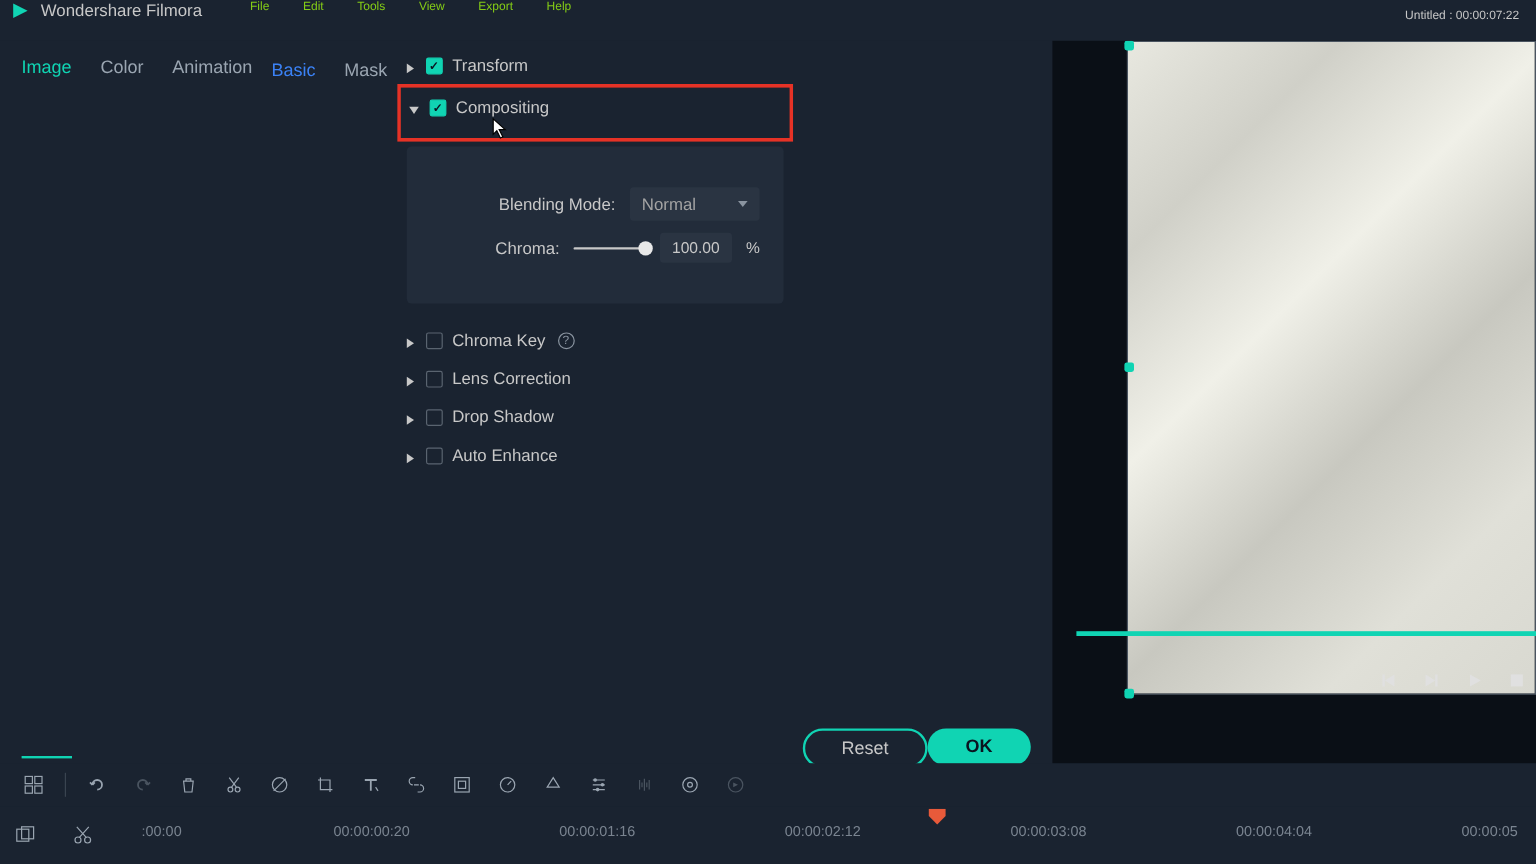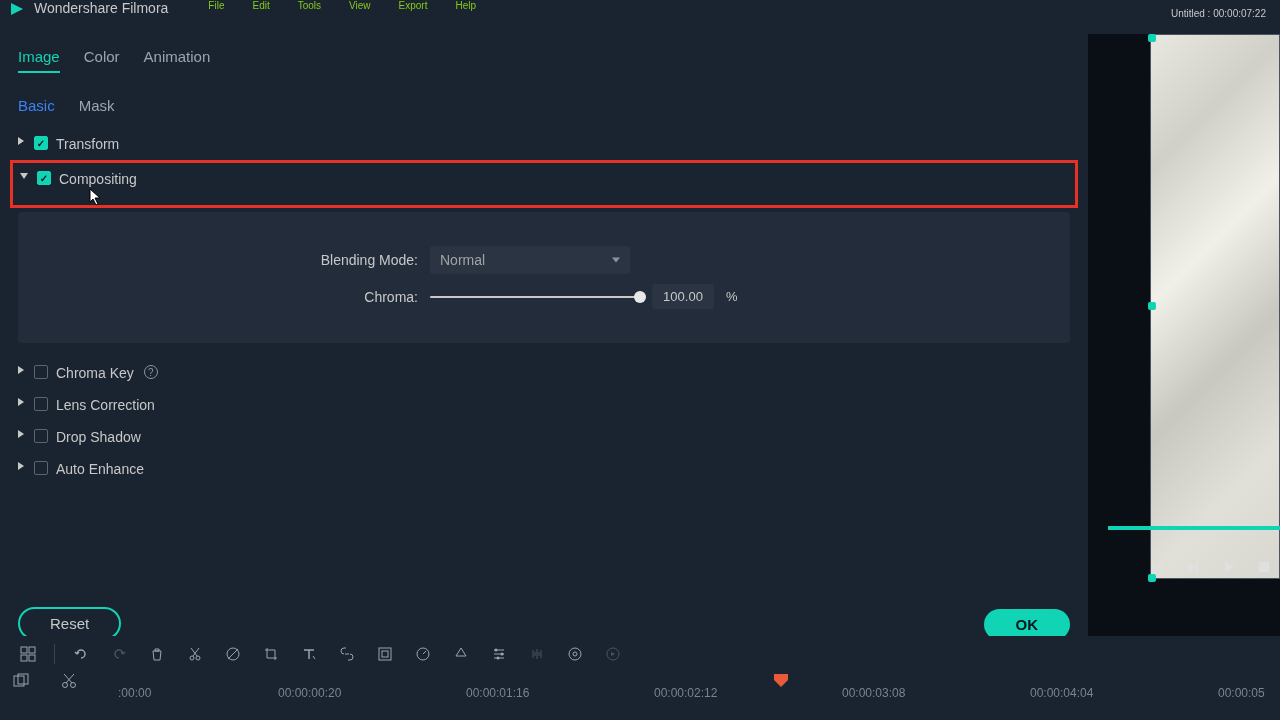--- a/index.html
+++ b/index.html
@@ -4,60 +4,60 @@
 <style>
 *{box-sizing:border-box;margin:0;padding:0;font-family:-apple-system,BlinkMacSystemFont,"Segoe UI",sans-serif}
 body{background:#1a2330;color:#c8c8c8;width:1280px;height:720px;overflow:hidden;position:relative;font-size:14px}
 .titlebar{height:34px;display:flex;align-items:flex-start;padding:0 8px;background:#1a2330}
 .logo{width:18px;height:18px;margin-right:8px;display:flex;align-items:center;justify-content:center}
 .app-name{color:#c8c8c8;font-size:14px;margin-right:40px}
 .menubar{display:flex;gap:28px}
 .menu-item{color:#84cc16;font-size:10px;cursor:pointer}
 .project-title{position:absolute;right:14px;top:8px;color:#c8c8c8;font-size:10px}
 .main-area{display:flex;height:616px}
-.inspector{width:1088px;padding:0 10px 10px 10px;display:flex;flex-direction:column}
+.inspector{width:877px;padding:0 10px 10px 10px;display:flex;flex-direction:row}
 .top-tabs{display:flex;gap:24px;padding:14px 8px 8px 8px}
 .top-tab{color:#9aa5b1;font-size:15px;cursor:pointer;padding-bottom:6px}
 .top-tab.active{color:#10d4b3;border-bottom:2px solid #10d4b3}
 .sub-tabs{display:flex;gap:24px;padding:16px 8px 10px 8px}
 .sub-tab{color:#9aa5b1;font-size:15px;cursor:pointer}
 .sub-tab.active{color:#3b82f6}
 .panels{flex:1;overflow:auto;padding:4px 0}
-.panel-header{display:flex;align-items:flex-start;padding:8px 6px;gap:8px;cursor:pointer}
+.panel-header{display:flex;align-items:flex-end;padding:8px 6px;gap:8px;cursor:pointer}
 .panel-header.boxed{border:3px solid #e63226;padding-bottom:18px;position:relative}
 .cursor{position:absolute;left:76px;top:25px;width:14px;height:18px}
 .disclosure{width:10px;height:10px;display:inline-block}
 .checkbox{width:14px;height:14px;border:1px solid #5a6470;border-radius:2px;display:flex;align-items:center;justify-content:center;background:#1a2330}
 .checkbox.checked{background:#10d4b3;border-color:#10d4b3}
 .checkbox.checked::after{content:"✓";font-size:10px;color:#0a1420;font-weight:bold}
 .panel-label{color:#c8c8c8;font-size:14px}
 .help{width:14px;height:14px;border:1px solid #8a94a0;border-radius:50%;display:flex;align-items:center;justify-content:center;font-size:10px;color:#8a94a0;margin-left:2px}
 .panel-body{background:#222c3a;border-radius:4px;padding:24px 20px;margin:4px 8px 14px 8px}
 .row{display:flex;align-items:center;margin:10px 0;gap:12px}
 .row-label{width:380px;text-align:right;color:#c8c8c8;font-size:14px}
 .select{background:#2a3442;color:#a3a3a3;padding:6px 36px 6px 10px;border-radius:3px;width:200px;position:relative;cursor:pointer}
 .select::after{content:"";position:absolute;right:10px;top:50%;transform:translateY(-50%);border-left:4px solid transparent;border-right:4px solid transparent;border-top:5px solid #8a94a0}
 .slider{width:210px;height:2px;background:#c8c8c8;position:relative;border-radius:2px}
 .slider-thumb{position:absolute;right:-6px;top:-5px;width:12px;height:12px;background:#e8e8e8;border-radius:50%}
 .value-box{background:#2a3442;color:#c8c8c8;padding:5px 10px;border-radius:3px;width:62px;text-align:center;font-size:13px}
 .unit{color:#c8c8c8;font-size:13px}
-.bottom-buttons{display:flex;justify-content:space-between;align-items:flex-end;padding:0 8px;margin-top:auto}
+.bottom-buttons{display:flex;justify-content:space-between;align-items:flex-start;padding:0 8px;margin-top:auto}
 .reset-btn{border:2px solid #10d4b3;background:transparent;color:#c8c8c8;padding:6px 30px;border-radius:18px;font-size:15px;cursor:pointer}
 .ok-btn{background:#10d4b3;color:#0a1420;border:none;padding:7px 32px;border-radius:18px;font-size:15px;font-weight:600;cursor:pointer}
 .preview{flex:1;background:#0a0f16;position:relative;overflow:hidden}
 .preview-content{position:absolute;left:62px;top:0;right:0;height:545px;background:linear-gradient(135deg,#e8e8e0 0%,#d0d0c8 20%,#f0f0e8 40%,#c8c8c0 60%,#e0e0d8 80%,#d8d8d0 100%);border:1px solid #4a5460}
 .preview-handle{position:absolute;width:8px;height:8px;background:#10d4b3;border-radius:2px}
 .progress{position:absolute;left:20px;right:0;bottom:120px;height:4px;background:#10d4b3}
 .transport{position:absolute;bottom:76px;right:10px;display:flex;gap:22px;align-items:center}
 .tbtn{color:#e0e0e0;cursor:pointer;display:flex;align-items:center;justify-content:center}
 .toolbar{position:absolute;bottom:48px;left:0;right:0;height:36px;display:flex;align-items:center;padding:0 12px;gap:6px;background:#1a2330}
 .tool{width:32px;height:32px;display:flex;align-items:center;justify-content:center;color:#9aa5b1;cursor:pointer}
 .tool.disabled{color:#4a5460}
 .vsep{width:1px;height:20px;background:#3a4450;margin:0 4px}
-.timeline{position:absolute;bottom:0;left:0;right:0;height:48px;display:flex;padding:0 12px;gap:30px;background:#1a2330}
+.timeline{position:absolute;bottom:0;left:0;right:0;height:48px;display:flex;align-items:center;padding:0 12px;gap:30px;background:#1a2330}
 .tl-icon{color:#9aa5b1;cursor:pointer}
 .tl-ruler{flex:1;position:relative;height:100%;margin-left:10px}
 .tl-tick{position:absolute;top:14px;color:#7a8490;font-size:12px}
 .playhead{position:absolute;top:2px;width:18px;height:14px}
 svg{display:block}
 </style>
 </head>
 <body>
 
 <div class="titlebar">

